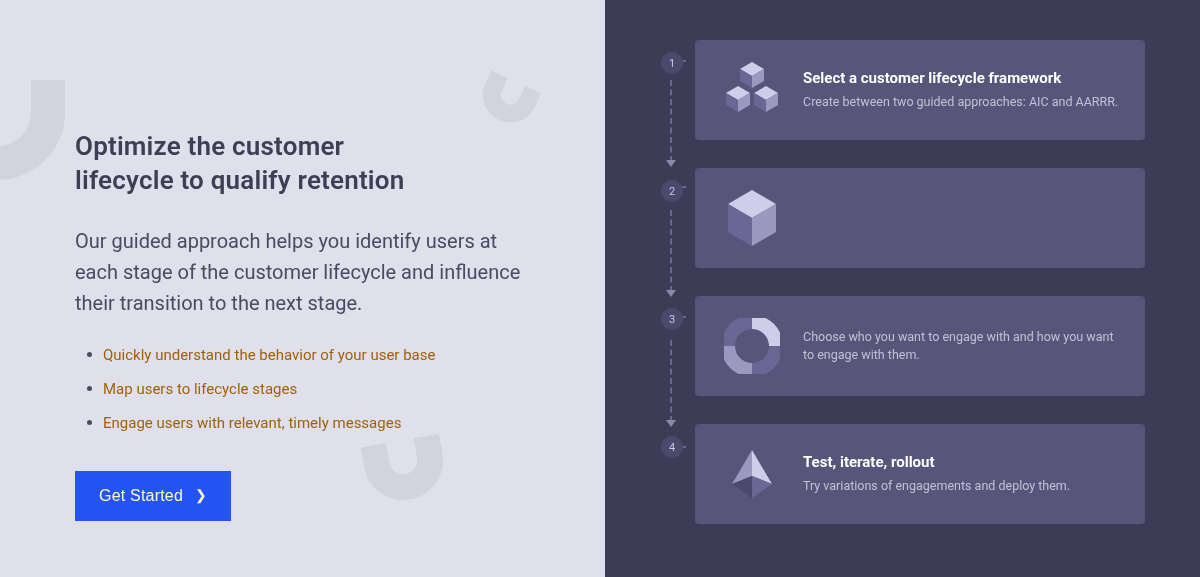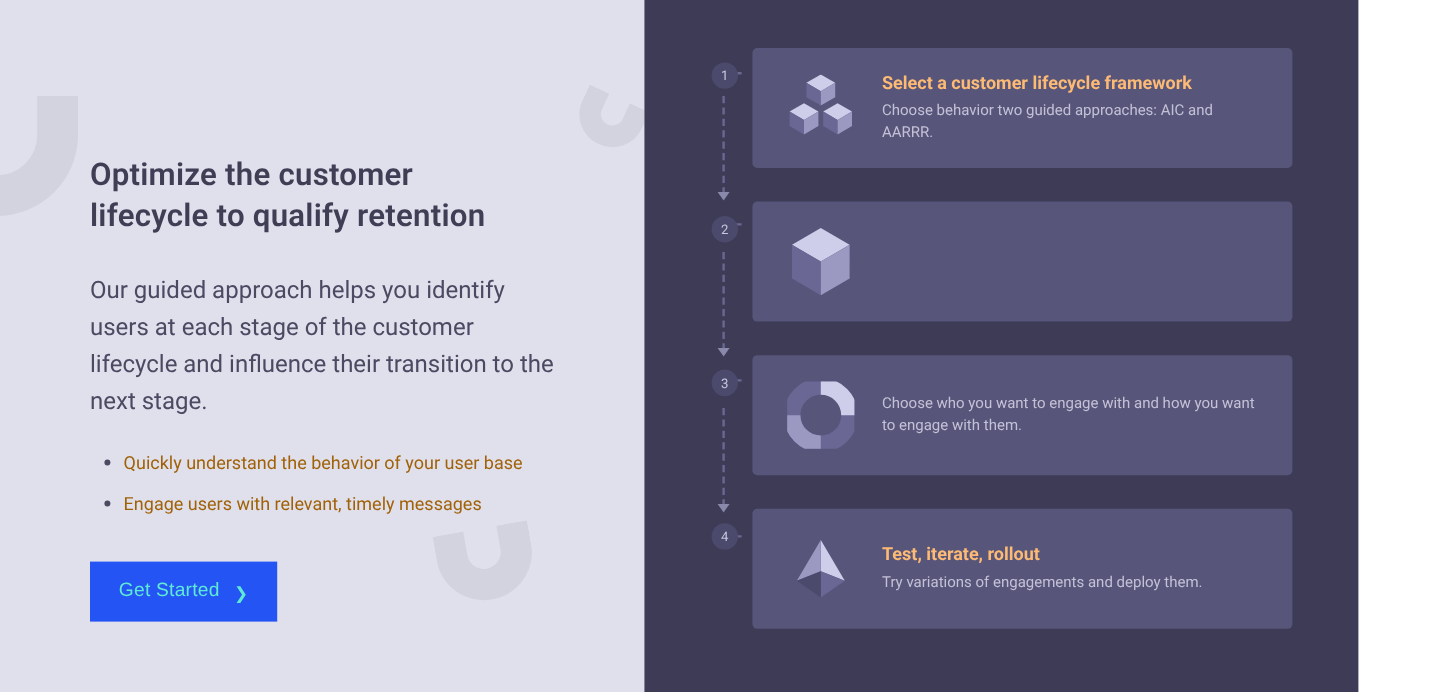--- a/index.html
+++ b/index.html
@@ -1,19 +1,19 @@
 <!DOCTYPE html>
 <html><head>
 <meta charset="utf-8">
 <style>
   * { box-sizing: border-box; margin: 0; padding: 0; }
   html, body { width: 1200px; height: 577px; font-family: -apple-system, BlinkMacSystemFont, "Segoe UI", Roboto, Helvetica, Arial, sans-serif; }
   .container { display: flex; width: 1200px; height: 577px; }
   .left {
-    width: 537px;
+    width: 605px;
     background: #e0dfec;
     position: relative;
     padding: 130px 70px 70px 75px;
     overflow: hidden;
   }
   .right {
     width: 595px;
     background: #3d3b55;
     position: relative;
     padding: 40px 55px 40px 90px;
@@ -47,24 +47,24 @@
     padding-left: 14px;
   }
   .left ul li::before {
     content: "";
     width: 5px; height: 5px; border-radius: 50%;
     background: #4b4a62;
     position: absolute; left: -2px; top: 9px;
   }
   .cta {
     display: inline-flex;
-    align-items: flex-end;
+    align-items: flex-start;
     gap: 12px;
     background: #2455f4;
-    color: #5eead4;
+    color: #fef9c3;
     font-size: 16px;
     font-weight: 500;
     padding: 16px 24px;
     border: none;
     cursor: pointer;
     letter-spacing: .2px;
   }
   .cta .chev { font-size: 14px; }
 
   
@@ -96,21 +96,21 @@
     display: flex; align-items: center; justify-content: center;
   }
   .step .txt {
     flex: 1;
     padding-left: 18px;
     color: #fff;
   }
   .step .txt .ttl {
     font-size: 15px;
     font-weight: 700;
-    color: #fdba74;
+    color: #ffffff;
     margin-bottom: 6px;
   }
   .step .txt .sub {
     font-size: 12.5px;
     color: #c3c1d6;
     line-height: 1.45;
   }
   .badge {
     position: absolute;
     left: -34px;
@@ -162,20 +162,21 @@
 
     <h1>
       <span>Optimize the customer</span><br>
       <span>lifecycle to qualify retention</span>
     </h1>
 
     <p class="desc">Our guided approach helps you identify users at each stage of the customer lifecycle and influence their transition to the next stage.</p>
 
     <ul>
       <li>Quickly understand the behavior of your user base</li>
+      <li>Map users to lifecycle stages</li>
       <li>Engage users with relevant, timely messages</li>
     </ul>
 
     <button class="cta">
       <span>Get Started</span>
       <span class="chev">❯</span>
     </button>
   </div>
 
   <div class="right">
@@ -212,21 +213,21 @@
             <polygon class="dark" points="4,31 16,38 16,50 4,43"></polygon>
             <polygon class="mid" points="28,31 16,38 16,50 28,43"></polygon>
 
             <polygon class="light" points="44,24 56,31 44,38 32,31"></polygon>
             <polygon class="dark" points="32,31 44,38 44,50 32,43"></polygon>
             <polygon class="mid" points="56,31 44,38 44,50 56,43"></polygon>
           </svg>
         </div>
         <div class="txt">
           <div class="ttl">Select a customer lifecycle framework</div>
-          <div class="sub">Choose behavior two guided approaches: AIC and AARRR.</div>
+          <div class="sub">Create between two guided approaches: AIC and AARRR.</div>
         </div>
       </div>
 
       <div class="step">
         <div class="badge">2</div>
         <div class="icon">
           <svg width="56" height="60" viewBox="0 0 56 60">
             <polygon class="light" points="28,2 52,16 28,30 4,16"></polygon>
             <polygon class="dark" points="4,16 28,30 28,58 4,44"></polygon>
             <polygon class="mid" points="52,16 28,30 28,58 52,44"></polygon>

